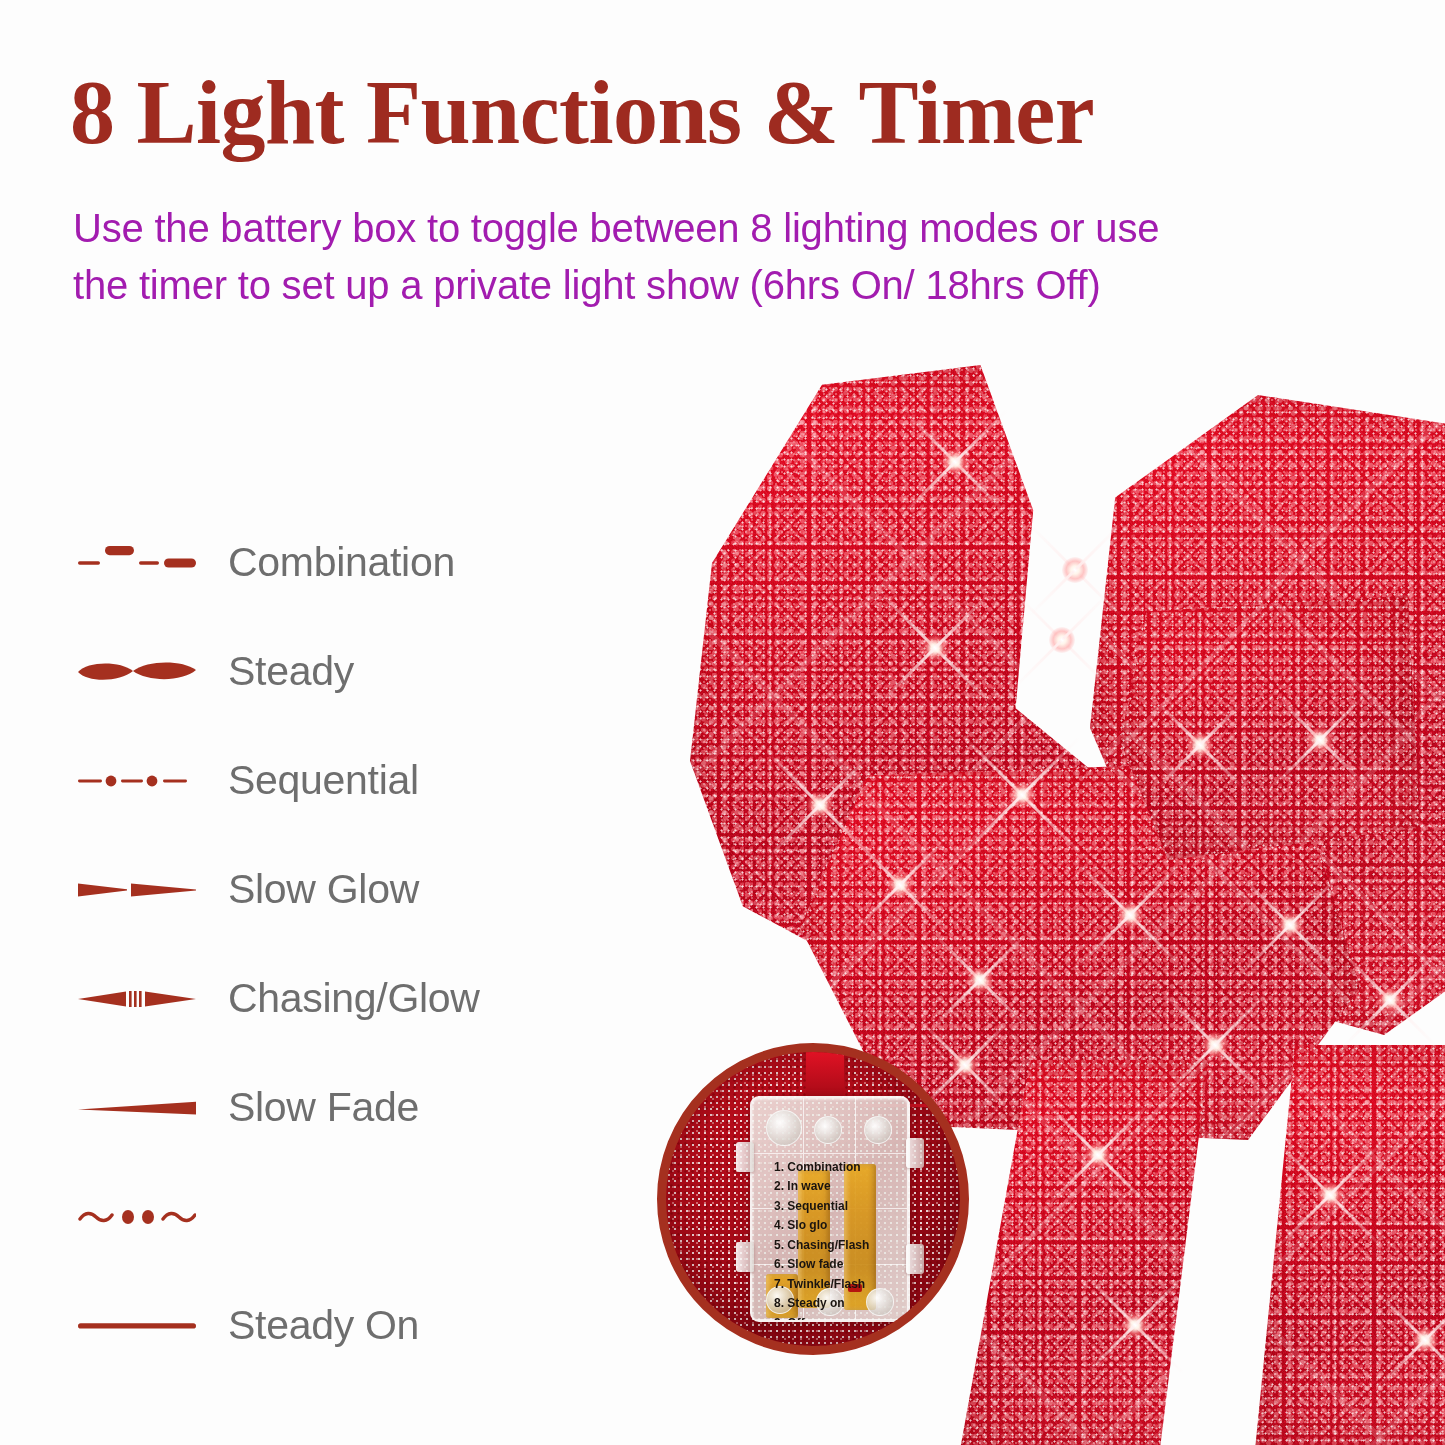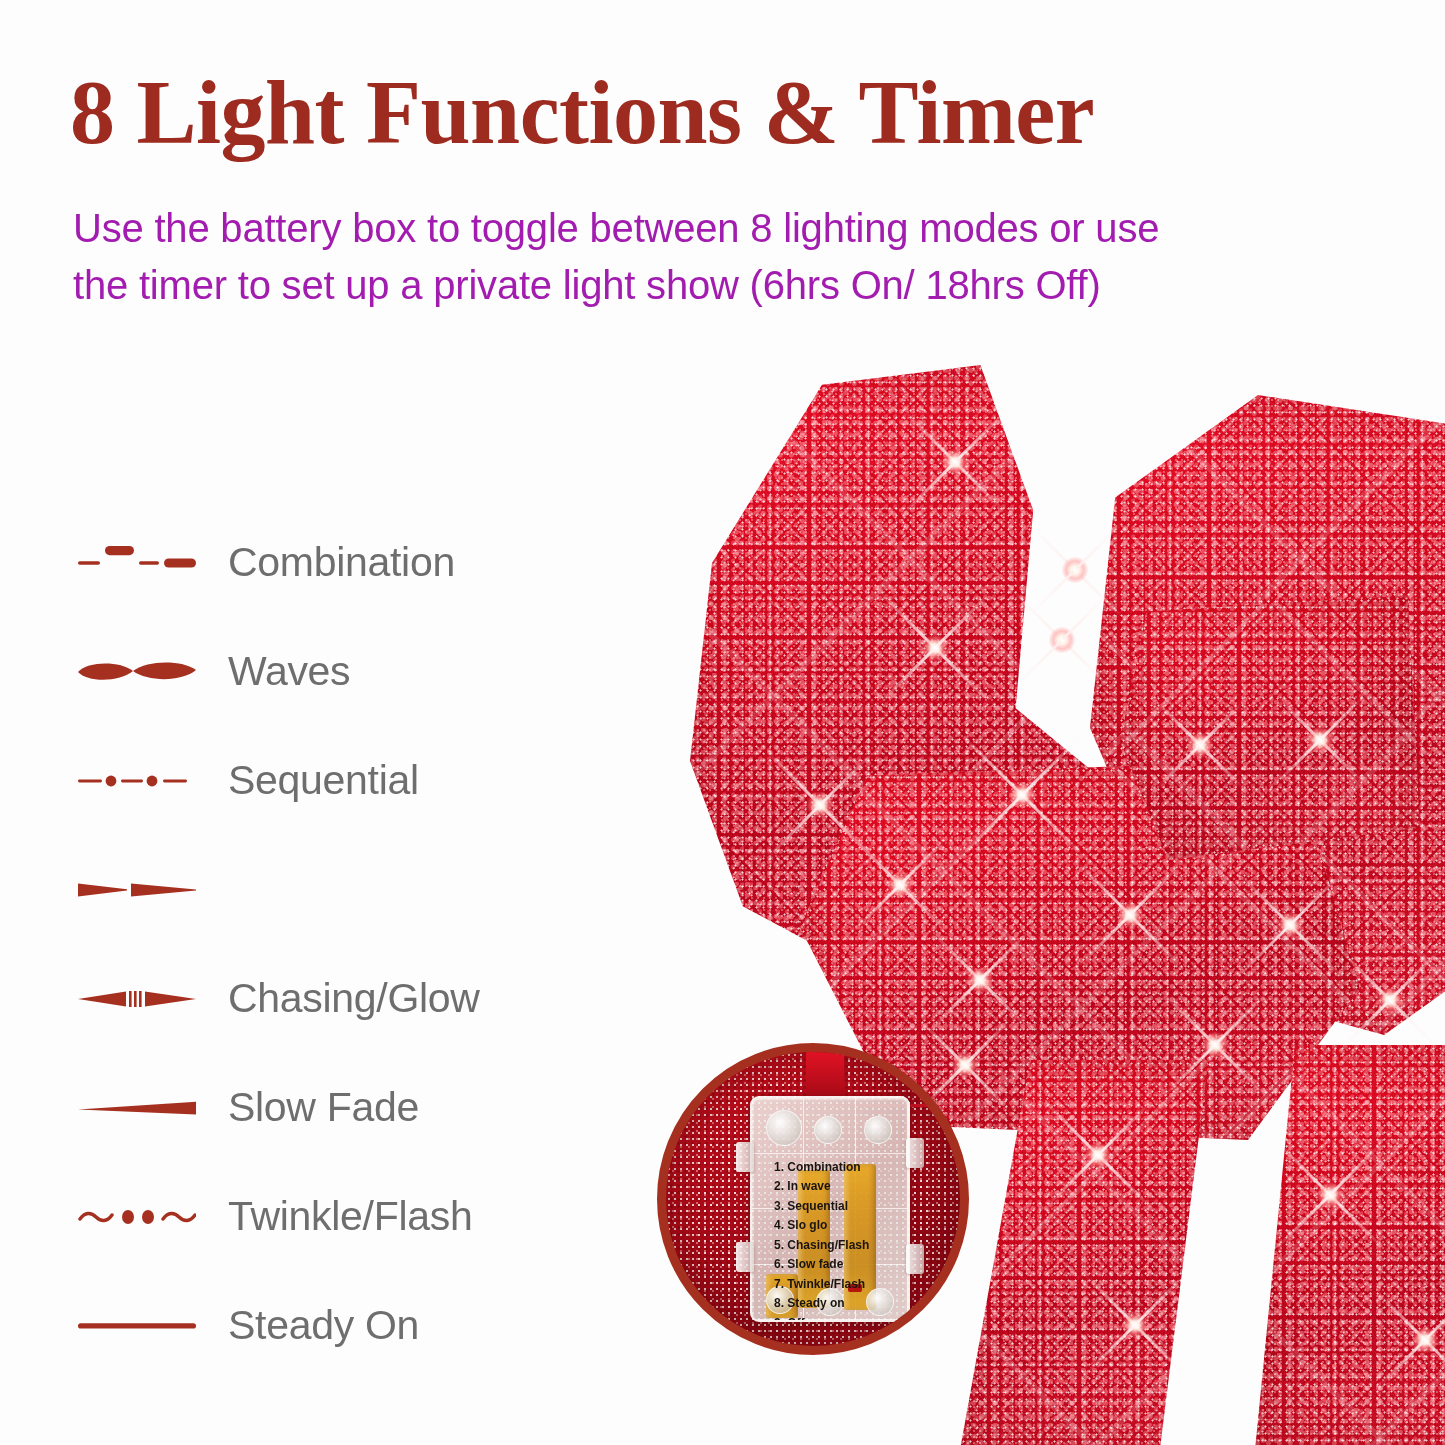--- a/index.html
+++ b/index.html
@@ -468,39 +468,40 @@
         <rect x="86" y="12.4" width="32" height="9.2" rx="4.6" fill="#a5301f"></rect>
       </svg>
       <span class="legend-label">Combination</span>
     </div>
 
     <div class="legend-row">
       <svg class="legend-icon" viewBox="0 0 118 34">
         <path d="M0 17 C10 6, 42 6, 55 16 C42 27, 10 28, 0 17 Z" fill="#a5301f"></path>
         <path d="M55 16 C70 5, 104 5, 118 15 C104 27, 70 27, 55 16 Z" fill="#a5301f"></path>
       </svg>
-      <span class="legend-label">Waves</span>
+      <span class="legend-label">Steady</span>
     </div>
 
     <div class="legend-row">
       <svg class="legend-icon" viewBox="0 0 118 34">
         <rect x="0" y="15.6" width="24" height="2.8" rx="1.4" fill="#a5301f"></rect>
         <circle cx="33" cy="17" r="5.4" fill="#a5301f"></circle>
         <rect x="43" y="15.6" width="22" height="2.8" rx="1.4" fill="#a5301f"></rect>
         <circle cx="74" cy="17" r="5.4" fill="#a5301f"></circle>
         <rect x="85" y="15.6" width="24" height="2.8" rx="1.4" fill="#a5301f"></rect>
       </svg>
       <span class="legend-label">Sequential</span>
     </div>
 
     <div class="legend-row">
       <svg class="legend-icon" viewBox="0 0 118 34">
         <path d="M0 10.5 L49 16.2 L49 17.6 L0 23.5 Z" fill="#a5301f"></path>
         <path d="M53 10.5 L118 16.4 L118 17.4 L53 23.5 Z" fill="#a5301f"></path>
       </svg>
+      <span class="legend-label">Slow Glow</span>
     </div>
 
     <div class="legend-row">
       <svg class="legend-icon" viewBox="0 0 118 34">
         <path d="M0 17 L48 9.5 L48 24.5 Z" fill="#a5301f"></path>
         <rect x="51" y="9" width="2.6" height="16" fill="#a5301f"></rect>
         <rect x="56" y="9" width="2.6" height="16" fill="#a5301f"></rect>
         <rect x="61" y="9" width="2.6" height="16" fill="#a5301f"></rect>
         <path d="M118 17 L67 9.5 L67 24.5 Z" fill="#a5301f"></path>
       </svg>
@@ -514,21 +515,20 @@
       <span class="legend-label">Slow Fade</span>
     </div>
 
     <div class="legend-row">
       <svg class="legend-icon" viewBox="0 0 118 34">
         <path d="M2 19 C7 12, 13 12, 18 17 C23 22, 29 22, 34 15" fill="none" stroke="#a5301f" stroke-width="3.4" stroke-linecap="round"></path>
         <ellipse cx="50" cy="17" rx="6" ry="7" fill="#a5301f"></ellipse>
         <ellipse cx="70" cy="17" rx="6" ry="7" fill="#a5301f"></ellipse>
         <path d="M85 19 C90 12, 96 12, 101 17 C106 22, 112 22, 117 15" fill="none" stroke="#a5301f" stroke-width="3.4" stroke-linecap="round"></path>
       </svg>
-      <span class="legend-label">Twinkle/Flash</span>
     </div>
 
     <div class="legend-row">
       <svg class="legend-icon" viewBox="0 0 118 34">
         <rect x="0" y="14.2" width="118" height="5.4" rx="2.7" fill="#a5301f"></rect>
       </svg>
       <span class="legend-label">Steady On</span>
     </div>
 
   </div>

